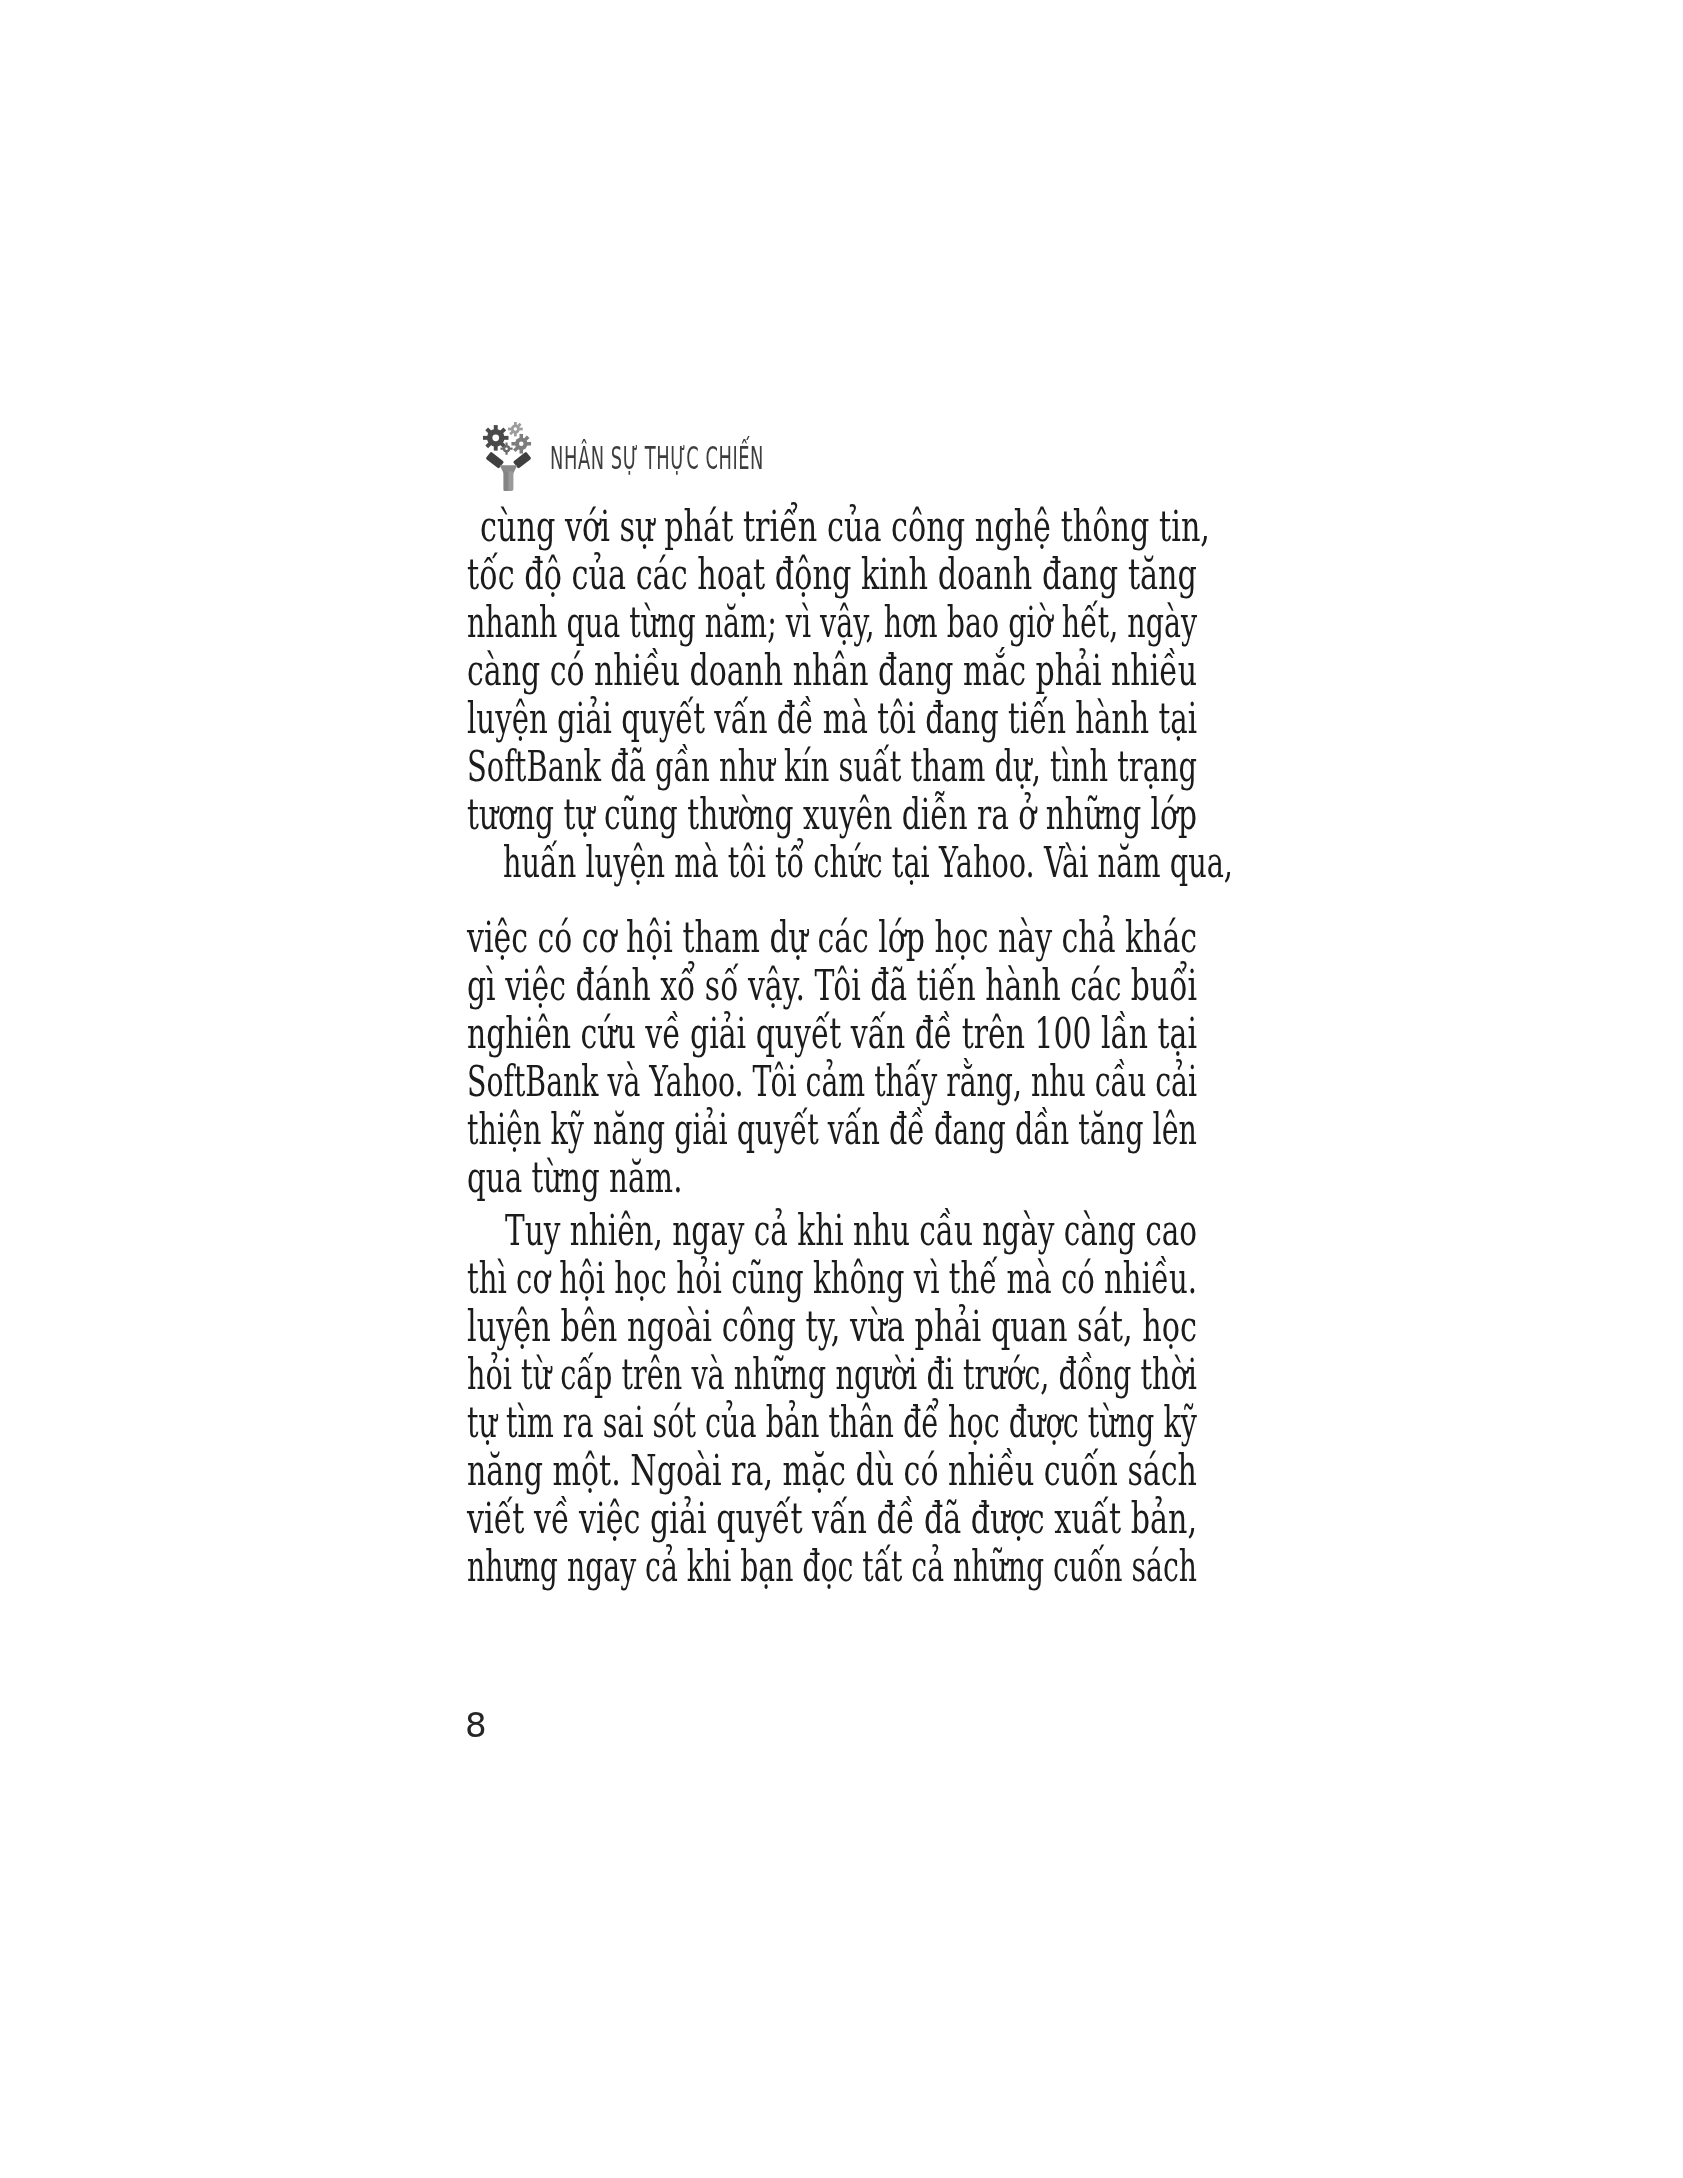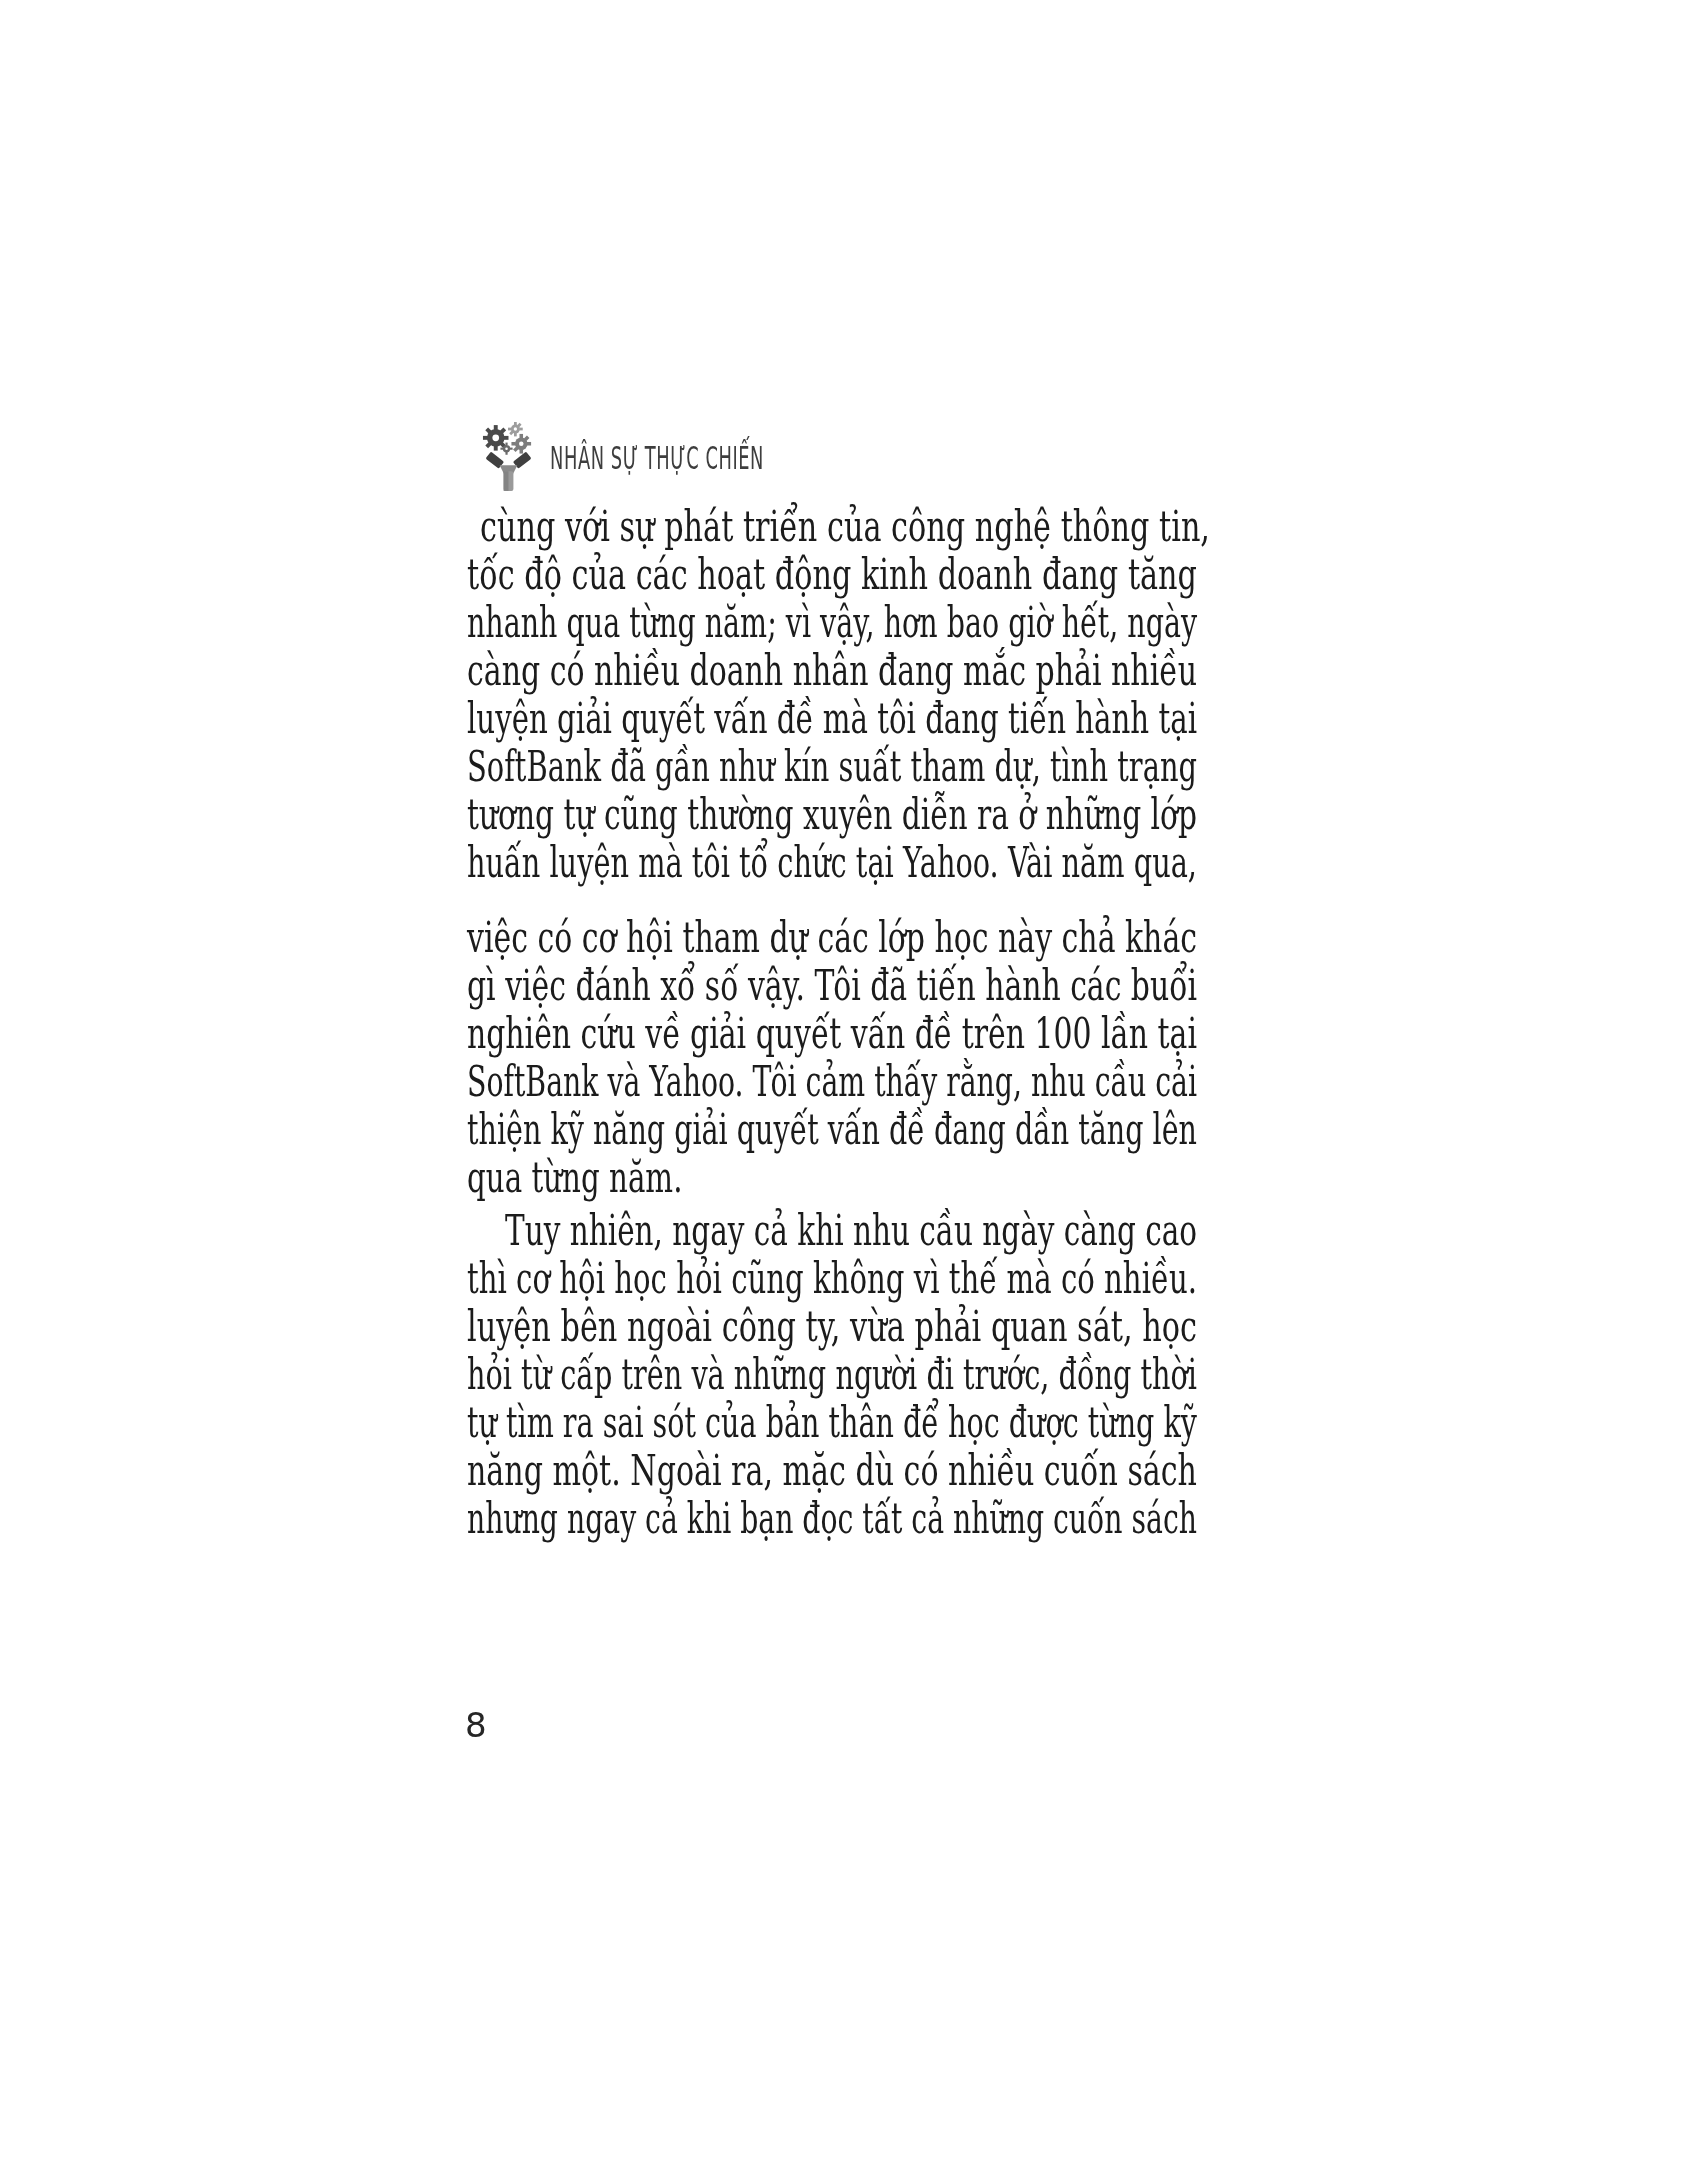--- a/index.html
+++ b/index.html
@@ -132,35 +132,36 @@
 
   <main class="text-block" id="bodyText">
       <div class="paragraph">
         <div class="line" style="padding-left: 0px; margin-left: 13px;"><span class="line-text" style="transform: scaleX(0.720698);">cùng với sự phát triển của công nghệ thông tin,</span></div>
         <div class="line" style="padding-left: 0px;"><span class="line-text" style="transform: scaleX(0.720988);">tốc độ của các hoạt động kinh doanh đang tăng</span></div>
         <div class="line" style="padding-left: 0px;"><span class="line-text" style="transform: scaleX(0.679001);">nhanh qua từng năm; vì vậy, hơn bao giờ hết, ngày</span></div>
         <div class="line" style="padding-left: 0px;"><span class="line-text" style="transform: scaleX(0.7135);">càng có nhiều doanh nhân đang mắc phải nhiều</span></div>
         <div class="line" style="padding-left: 0px;"><span class="line-text" style="transform: scaleX(0.695828);">luyện giải quyết vấn đề mà tôi đang tiến hành tại</span></div>
         <div class="line" style="padding-left: 0px;"><span class="line-text" style="transform: scaleX(0.687787);">SoftBank đã gần như kín suất tham dự, tình trạng</span></div>
         <div class="line" style="padding-left: 0px;"><span class="line-text" style="transform: scaleX(0.706947);">tương tự cũng thường xuyên diễn ra ở những lớp</span></div>
-        <div class="line" style="padding-left: 0px;"><span class="line-text" style="transform: scaleX(0.685456);">huấn luyện mà tôi tổ chức tại Yahoo. Vài năm qua,</span></div>
+        <div class="line" style="padding-left: 0px; margin-left: 36px;"><span class="line-text" style="transform: scaleX(0.685456);">huấn luyện mà tôi tổ chức tại Yahoo. Vài năm qua,</span></div>
         <div class="line" style="padding-left: 0px; margin-top: 27px;"><span class="line-text" style="transform: scaleX(0.712499);">việc có cơ hội tham dự các lớp học này chả khác</span></div>
         <div class="line" style="padding-left: 0px; text-decoration: underline;"><span class="line-text" style="transform: scaleX(0.710657);">gì việc đánh xổ số vậy. Tôi đã tiến hành các buổi</span></div>
         <div class="line" style="padding-left: 0px;"><span class="line-text" style="transform: scaleX(0.711479);">nghiên cứu về giải quyết vấn đề trên 100 lần tại</span></div>
         <div class="line" style="padding-left: 0px;"><span class="line-text" style="transform: scaleX(0.674482);">SoftBank và Yahoo. Tôi cảm thấy rằng, nhu cầu cải</span></div>
         <div class="line" style="padding-left: 0px;"><span class="line-text" style="transform: scaleX(0.680256);">thiện kỹ năng giải quyết vấn đề đang dần tăng lên</span></div>
         <div class="line" style="padding-left: 0px;"><span class="line-text" style="transform: scaleX(0.69768);">qua từng năm.</span></div>
       </div>
       <div class="paragraph">
         <div class="line" style="padding-left: 38px;"><span class="line-text" style="transform: scaleX(0.702215);">Tuy nhiên, ngay cả khi nhu cầu ngày càng cao</span></div>
         <div class="line" style="padding-left: 0px;"><span class="line-text" style="transform: scaleX(0.694556);">thì cơ hội học hỏi cũng không vì thế mà có nhiều.</span></div>
         <div class="line" style="padding-left: 0px;"><span class="line-text" style="transform: scaleX(0.722191);">luyện bên ngoài công ty, vừa phải quan sát, học</span></div>
         <div class="line" style="padding-left: 0px;"><span class="line-text" style="transform: scaleX(0.683891);">hỏi từ cấp trên và những người đi trước, đồng thời</span></div>
         <div class="line" style="padding-left: 0px;"><span class="line-text" style="transform: scaleX(0.680901);">tự tìm ra sai sót của bản thân để học được từng kỹ</span></div>
         <div class="line" style="padding-left: 0px;"><span class="line-text" style="transform: scaleX(0.716081);">năng một. Ngoài ra, mặc dù có nhiều cuốn sách</span></div>
+        <div class="line" style="padding-left: 0px;"><span class="line-text" style="transform: scaleX(0.717621);">viết về việc giải quyết vấn đề đã được xuất bản,</span></div>
         <div class="line" style="padding-left: 0px;"><span class="line-text" style="transform: scaleX(0.673373);">nhưng ngay cả khi bạn đọc tất cả những cuốn sách</span></div>
       </div>
     </main>
 
   <div class="page-number">8</div>
 
 </div>
 
 
 </body></html>

